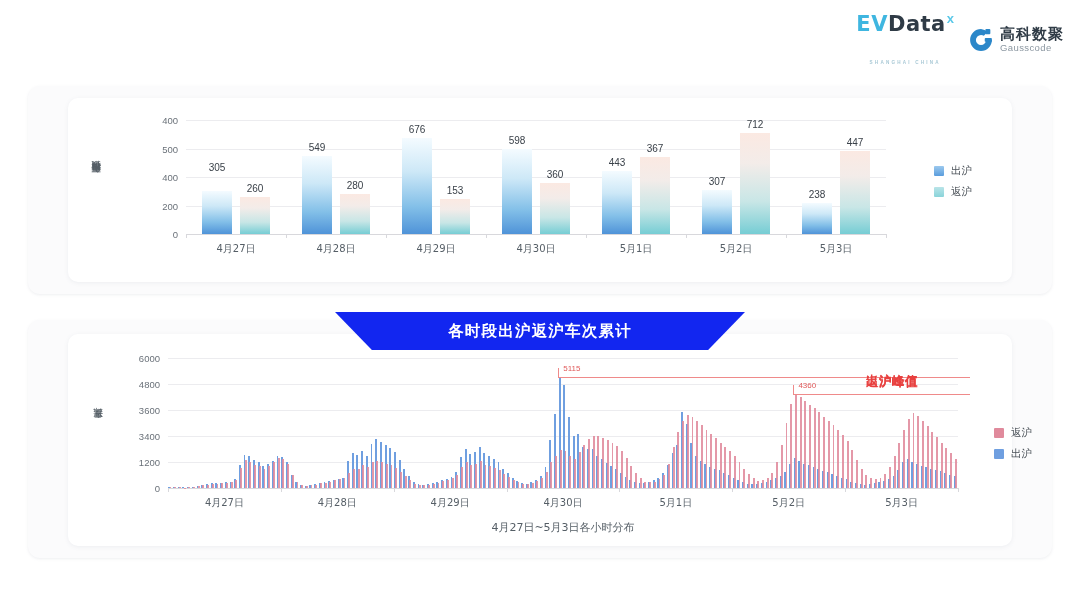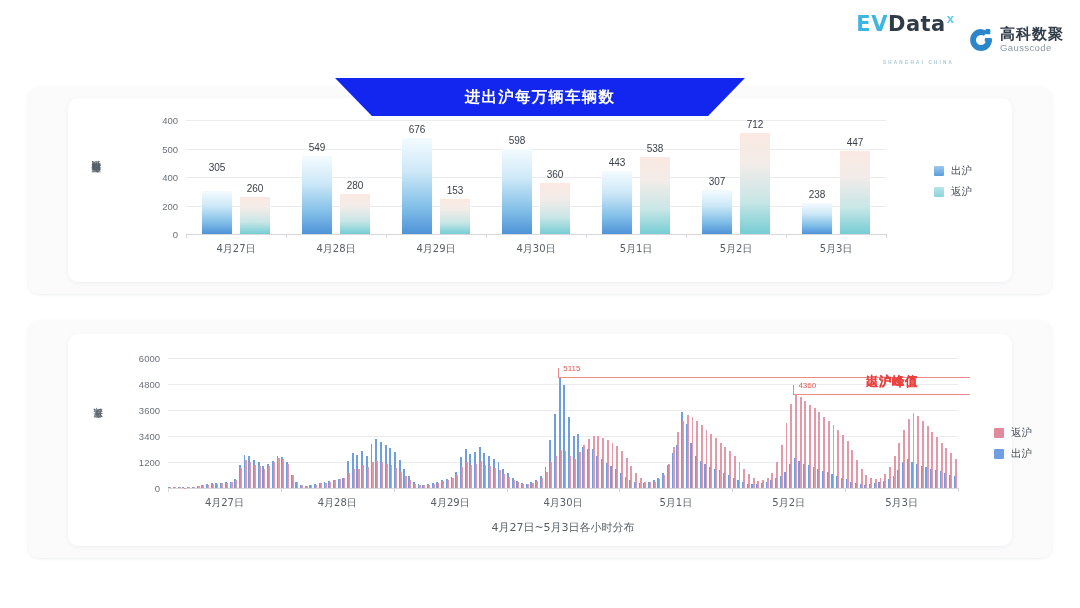--- a/index.html
+++ b/index.html
@@ -7,21 +7,21 @@
     width: 1080px; height: 608px;
     background: #ffffff;
     font-family: "Liberation Sans", "DejaVu Sans", sans-serif;
     overflow: hidden;
   }
   .page { position: relative; width: 1080px; height: 608px; }
 
   
   .header { position: absolute; top: 0; left: 0; width: 1080px; height: 62px; }
   .logos { position: absolute; right: 16px; top: 14px; display: flex; align-items: center; gap: 14px; }
-  .logo-ev { display: flex; flex-direction: column; align-items: flex-end; line-height: 1; gap: 24px; }
+  .logo-ev { display: flex; flex-direction: column; align-items: center; line-height: 1; gap: 24px; }
   .logo-ev-row { display: flex; align-items: flex-start; }
   .logo-ev-main {
     font-family: "DejaVu Sans", sans-serif;
     font-size: 21px; font-weight: 700; letter-spacing: 0.5px;
     color: #2f3b46;
   }
   .logo-ev-main .lt { color: #3fb6e0; }
   .logo-ev-x { color: #5ac8e8; font-size: 13px; font-weight: 700; margin-left: 1px; margin-top: -2px; }
   .logo-ev-sub {
     font-size: 4.6px; letter-spacing: 2.2px; color: #a9c9d6;
@@ -200,21 +200,21 @@
           <div class="tickmark" style="left: 318px; top: 136px; height: 4px;"></div>
           <div class="bar1 s0" style="left: 434px; width: 30px; height: 85.215px; bottom: 48px; top: auto;"></div>
           <div class="barlabel" style="left: 449px; top: 36.785px;">598</div>
           <div class="bar1 s1" style="left: 472px; width: 30px; height: 51.3px; bottom: 48px; top: auto;"></div>
           <div class="barlabel" style="left: 487px; top: 70.7px;">360</div>
           <div class="xtick" style="left: 468px; top: 144px;">4月30日</div>
           <div class="tickmark" style="left: 418px; top: 136px; height: 4px;"></div>
           <div class="bar1 s0" style="left: 534px; width: 30px; height: 63.1275px; bottom: 48px; top: auto;"></div>
           <div class="barlabel" style="left: 549px; top: 58.8725px;">443</div>
           <div class="bar1 s1" style="left: 572px; width: 30px; height: 76.665px; bottom: 48px; top: auto;"></div>
-          <div class="barlabel" style="left: 587px; top: 45.335px;">538</div>
+          <div class="barlabel" style="left: 587px; top: 45.335px;">367</div>
           <div class="xtick" style="left: 568px; top: 144px;">5月1日</div>
           <div class="tickmark" style="left: 518px; top: 136px; height: 4px;"></div>
           <div class="bar1 s0" style="left: 634px; width: 30px; height: 43.7475px; bottom: 48px; top: auto;"></div>
           <div class="barlabel" style="left: 649px; top: 78.2525px;">307</div>
           <div class="bar1 s1" style="left: 672px; width: 30px; height: 101.46px; bottom: 48px; top: auto;"></div>
           <div class="barlabel" style="left: 687px; top: 20.54px;">712</div>
           <div class="xtick" style="left: 668px; top: 144px;">5月2日</div>
           <div class="tickmark" style="left: 618px; top: 136px; height: 4px;"></div>
           <div class="bar1 s0" style="left: 734px; width: 30px; height: 30.78px; bottom: 48px; top: auto;"></div>
           <div class="barlabel" style="left: 749px; top: 91.22px;">238</div>
@@ -229,21 +229,20 @@
               <div class="legend-txt">出沪</div>
             </div>
             <div class="legend-row">
               <div class="legend-swatch" style="background: linear-gradient(rgb(185, 228, 232), rgb(138, 212, 218));"></div>
               <div class="legend-txt">返沪</div>
             </div>
           </div>
         </div>
     </div>
   </div>
-  <div class="ribbon ribbon-1">进出沪每万辆车辆数</div>
 
   <div class="panel panel-2">
     <div class="card card-2">
       <div class="chart" id="chart2" style="left: 0px; top: 0px; width: 944px; height: 212px;">
           <div class="ylabel" style="left: 24px; top: 26px; height: 130px; display: flex; align-items: center; justify-content: center;">车次累计</div>
           <div class="gridline" style="left: 100px; top: 154px; width: 790px; background: rgb(216, 216, 220);"></div>
           <div class="ytick" style="left: 56px; top: 154px; width: 36px;">0</div>
           <div class="gridline" style="left: 100px; top: 128px; width: 790px; background: rgb(236, 236, 239);"></div>
           <div class="ytick" style="left: 56px; top: 128px; width: 36px;">1200</div>
           <div class="gridline" style="left: 100px; top: 102px; width: 790px; background: rgb(236, 236, 239);"></div>
@@ -620,14 +619,15 @@
               <div class="legend-txt">返沪</div>
             </div>
             <div class="legend-row">
               <div class="legend-swatch" style="background: rgb(111, 159, 224);"></div>
               <div class="legend-txt">出沪</div>
             </div>
           </div>
         </div>
     </div>
   </div>
+  <div class="ribbon ribbon-2">各时段出沪返沪车次累计</div>
 
 </div>
 
 </body></html>

